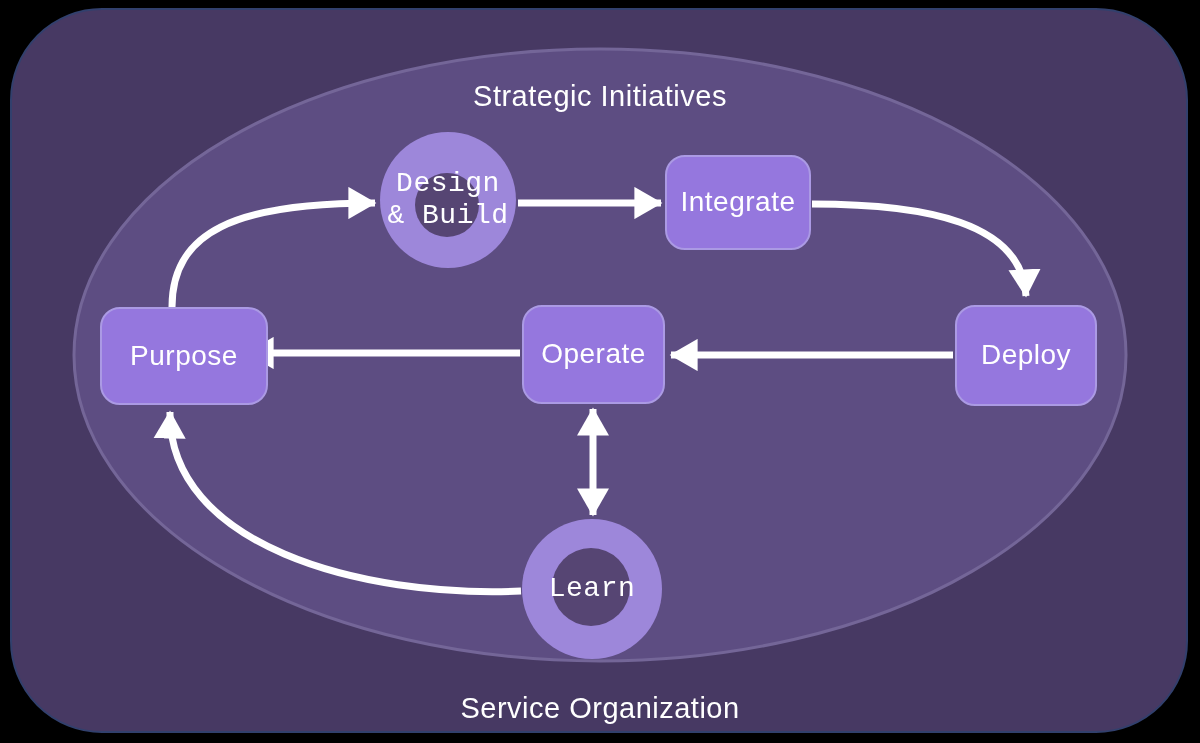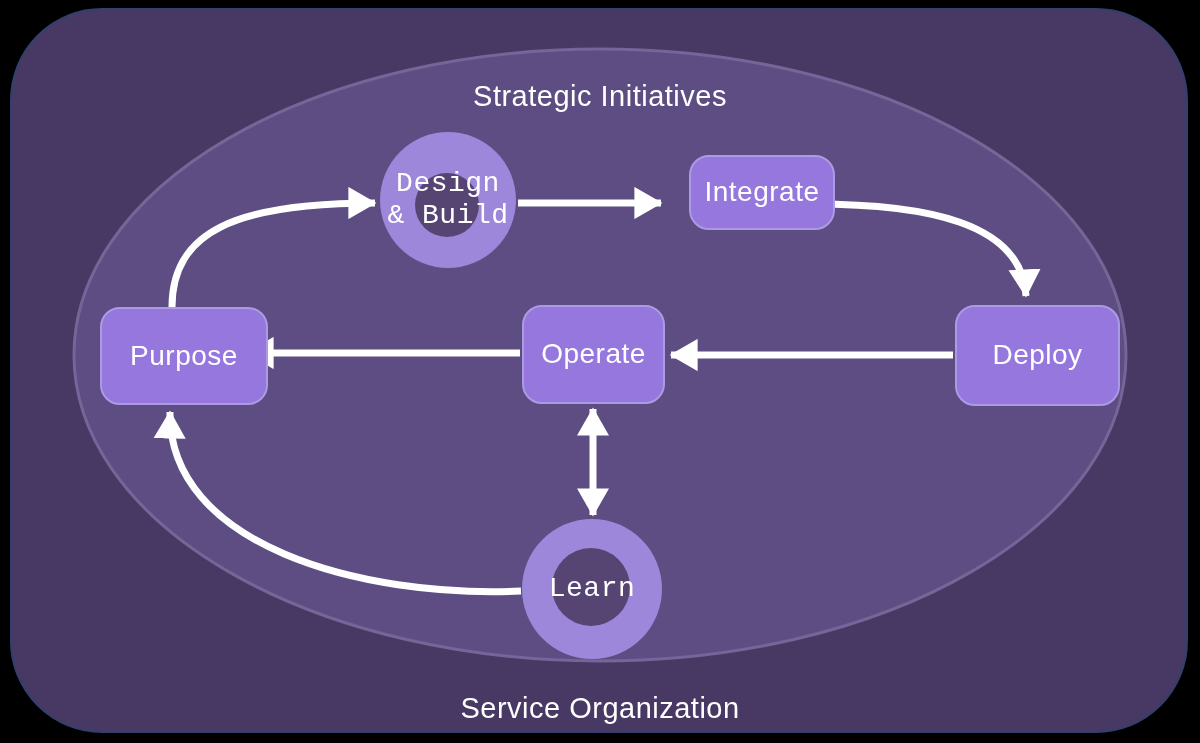--- a/index.html
+++ b/index.html
@@ -69,22 +69,22 @@
   }
   .donut-hole {
     position: absolute;
     background: var(--circle_hole, #564573);
     border-radius: 50%;
     z-index: 0;
   }
   .node-label { position: relative; z-index: 1; line-height: 1.15; }
   #node-purpose   { left: 100px; top: 307px; width: 168px; height: 98px; }
   #node-operate   { left: 522px; top: 305px; width: 143px; height: 99px; }
-  #node-deploy    { left: 955px; top: 305px; width: 165px; height: 101px; }
-  #node-integrate { left: 689px; top: 155px; width: 146px; height: 75px; }
+  #node-deploy    { left: 955px; top: 305px; width: 142px; height: 101px; }
+  #node-integrate { left: 665px; top: 155px; width: 146px; height: 95px; }
   #node-design-build { left: 380px; top: 132px; width: 136px; height: 136px; }
   #node-design-build .donut-hole { left: 35px; top: 41px; width: 64px; height: 64px; }
   #node-learn { left: 522px; top: 519px; width: 140px; height: 140px; }
   #node-learn .donut-hole { left: 30px; top: 29px; width: 78px; height: 78px; }
 </style>
 </head>
 <body>
 
 <div class="stage">
 

